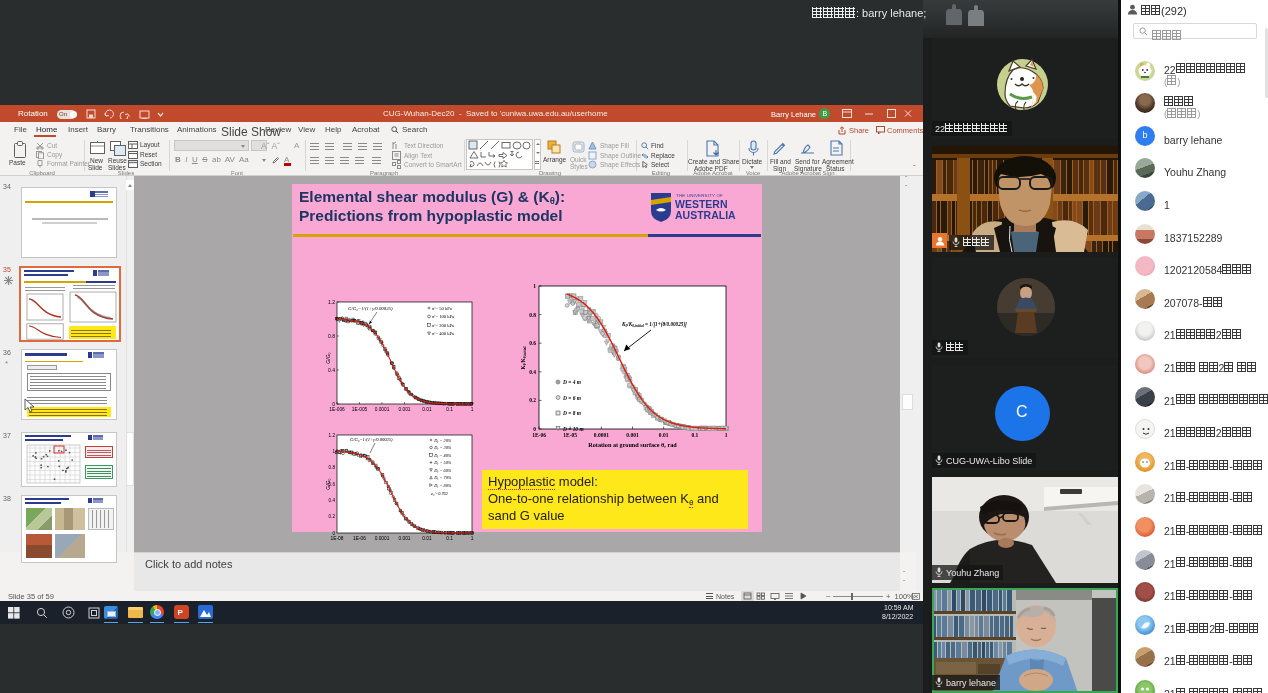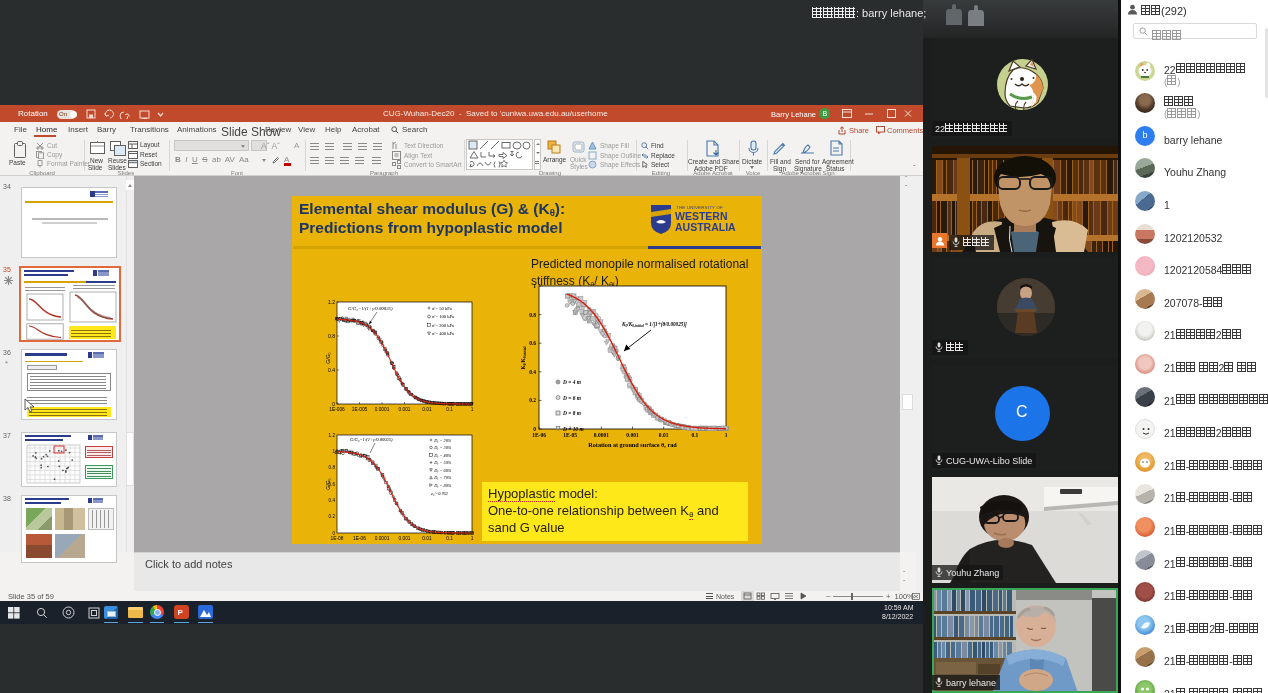--- a/index.html
+++ b/index.html
@@ -437,33 +437,32 @@
       <span class="ab" style="left:33px;top:12px;width:30px;height:22px;background:linear-gradient(90deg,#c8b890 0 30%,#a89878 30% 60%,#d0c0a0 60%)"></span>
       <span class="ab" style="left:66px;top:12px;width:26px;height:22px;background:#f2f2f2;border:0.5px solid #bbb"></span>
       <span class="ab" style="left:70px;top:14px;width:18px;height:18px;background:repeating-linear-gradient(90deg,#999 0 1px,transparent 1px 4px)"></span>
       <span class="ab" style="left:4px;top:38px;width:26px;height:24px;background:linear-gradient(180deg,#b85a3a 0 45%,#8a4a30 45%)"></span>
       <span class="ab" style="left:33px;top:38px;width:30px;height:24px;background:linear-gradient(135deg,#98a8b8 0 50%,#b8a890 50%)"></span>
     </div>
     <svg class="ab" style="left:24px;top:398px" width="11" height="15" viewBox="0 0 11 15">
       <path d="M1 1 L1 12 L4 9.5 L6 14 L8 13 L6 9 L10 9 Z" fill="#fff" stroke="#333" stroke-width="0.8"></path>
     </svg>
   </div>
-<div class="ab" style="left:292px;top:196px;width:470px;height:348px;background:#eab308">
+<div class="ab" style="left:292px;top:184px;width:470px;height:348px;background:#f9a8d4">
     <div class="ab" style="left:7px;top:3px;width:310px;font-size:15.5px;font-weight:bold;color:#1d3562;line-height:19px">Elemental shear modulus (G) &amp; (K<span class="sb">θ</span>):<br>Predictions from hypoplastic model</div>
 <svg class="ab" style="left:358px;top:8px" width="22" height="31" viewBox="0 0 22 31">
  <path d="M1 1 h20 v18 q0 8 -10 11 q-10 -3 -10 -11 z" fill="#2b3c8f"></path>
  <path d="M1 8 L21 5 v5 L1 13 z" fill="#d6a400"></path>
  <path d="M6 18 q5 -4 10 0 q-5 3 -10 0" fill="#fff"></path>
 </svg>
 <span class="ab" style="left:384px;top:9px;font-size:4.4px;color:#2b3c8f;letter-spacing:0.2px">THE UNIVERSITY OF</span>
 <span class="ab" style="left:383px;top:14px;font-size:10.5px;font-weight:bold;color:#2b3c8f">WESTERN</span>
 <span class="ab" style="left:383px;top:25px;font-size:10.5px;font-weight:bold;color:#2b3c8f">AUSTRALIA</span>
 <span class="ab" style="left:1px;top:50px;width:355px;height:3px;background:#d6a400"></span>
     <span class="ab" style="left:356px;top:50px;width:113px;height:3px;background:#2b3c8f"></span>
-    <div class="ab" style="left:239px;top:60px;width:225px;font-size:12px;color:#1a1a1a;line-height:17px">Predicted monopile normalised rotational stiffness (K<span class="sb">θ</span>/ K<span class="sb">θi</span>)</div>
     <div class="ab" style="left:190px;top:286px;width:266px;height:59px;background:#ffe81a"></div>
 <div class="ab" style="left:196px;top:289px;width:258px;font-size:13px;color:#262015;line-height:17.2px"><span style="border-bottom:1.5px dotted #e02020">Hypoplastic</span> model:<br>One-to-one relationship between K<span class="sb" style="border-bottom:1.5px dotted #e02020">θ</span> and<br>sand G value</div>
   </div>
 <svg class="ab" style="left:325px;top:296px" width="150" height="122" viewBox="0 0 150 122">
     <rect x="12" y="6" width="135" height="102" fill="#fff" stroke="#000" stroke-width="0.7"></rect>
     <text x="10" y="7.5" font-size="5" text-anchor="end" font-family="Liberation Sans">1.2</text>
     <path d="M12 6.0 h2" stroke="#000" stroke-width="0.5"></path>
     <text x="10" y="41.5" font-size="5" text-anchor="end" font-family="Liberation Sans">0.8</text>
     <path d="M12 40.0 h2" stroke="#000" stroke-width="0.5"></path>
     <text x="10" y="75.5" font-size="5" text-anchor="end" font-family="Liberation Sans">0.4</text>
@@ -1544,21 +1543,21 @@
     <span class="ab" style="left:43px;top:104.2px;white-space:nowrap"><span style="font-size:9.5px;color:#9a9a9a;vertical-align:middle">(</span><i class="z zg"></i><i class="z zg"></i><i class="z zg"></i><span style="font-size:9.5px;color:#9a9a9a;vertical-align:middle">)</span></span>
     <span class="ab" style="left:14px;top:125.8px;width:20px;height:20px;border-radius:50%;overflow:hidden;background:#2e7ef0">
       <span style="display:block;text-align:center;margin-top:4px;font-size:9px;color:#fff;font-family:'Liberation Sans'">b</span>
     </span>
     <span class="ab" style="left:43px;top:129.8px;white-space:nowrap"><span style="font-size:10.5px;color:#333;vertical-align:middle">barry lehane</span></span>
     <span class="ab" style="left:14px;top:158.4px;width:20px;height:20px;border-radius:50%;overflow:hidden;background:linear-gradient(160deg,#9aa89a 0 45%,#5a6858 45% 75%,#38443a 75%)"></span>
     <span class="ab" style="left:43px;top:162.4px;white-space:nowrap"><span style="font-size:10.5px;color:#333;vertical-align:middle">Youhu Zhang</span></span>
     <span class="ab" style="left:14px;top:191.0px;width:20px;height:20px;border-radius:50%;overflow:hidden;background:linear-gradient(140deg,#88a8c8 0 40%,#4a6a92 40% 80%,#2c4a6c 80%)"></span>
     <span class="ab" style="left:43px;top:195.0px;white-space:nowrap"><span style="font-size:10.5px;color:#333;vertical-align:middle">1</span></span>
     <span class="ab" style="left:14px;top:223.6px;width:20px;height:20px;border-radius:50%;overflow:hidden;background:linear-gradient(180deg,#e8e0d4 0 30%,#c87862 30% 75%,#8a4a3a 75%)"></span>
-    <span class="ab" style="left:43px;top:227.6px;white-space:nowrap"><span style="font-size:10.5px;color:#333;vertical-align:middle">1202120532</span></span>
+    <span class="ab" style="left:43px;top:227.6px;white-space:nowrap"><span style="font-size:10.5px;color:#333;vertical-align:middle">1837152289</span></span>
     <span class="ab" style="left:14px;top:256.2px;width:20px;height:20px;border-radius:50%;overflow:hidden;background:radial-gradient(circle at 45% 45%,#f4b8c4 0 55%,#e898ac 80%)"></span>
     <span class="ab" style="left:43px;top:260.2px;white-space:nowrap"><span style="font-size:10.5px;color:#333;vertical-align:middle">1202120584</span><i class="z zd"></i><i class="z zd"></i><i class="z zd"></i></span>
     <span class="ab" style="left:14px;top:288.8px;width:20px;height:20px;border-radius:50%;overflow:hidden;background:linear-gradient(150deg,#d8b890 0 40%,#a87a52 40% 80%,#6a4830 80%)"></span>
     <span class="ab" style="left:43px;top:292.8px;white-space:nowrap"><span style="font-size:10.5px;color:#333;vertical-align:middle">207078-</span><i class="z zd"></i><i class="z zd"></i></span>
     <span class="ab" style="left:14px;top:321.4px;width:20px;height:20px;border-radius:50%;overflow:hidden;background:radial-gradient(circle at 50% 40%,#f2f2f0 0 40%,#c8c8c4 75%,#9a9a96)"></span>
     <span class="ab" style="left:43px;top:325.4px;white-space:nowrap"><span style="font-size:10.5px;color:#333;vertical-align:middle">21</span><i class="z zd"></i><i class="z zd"></i><i class="z zd"></i><i class="z zd"></i><span style="font-size:10.5px;color:#333;vertical-align:middle">2</span><i class="z zd"></i><i class="z zd"></i></span>
     <span class="ab" style="left:14px;top:354.0px;width:20px;height:20px;border-radius:50%;overflow:hidden;background:radial-gradient(circle at 50% 45%,#f0c8c0 0 40%,#d88878 75%,#b05848)"></span>
     <span class="ab" style="left:43px;top:358.0px;white-space:nowrap"><span style="font-size:10.5px;color:#333;vertical-align:middle">21</span><i class="z zd"></i><i class="z zd"></i><span style="font-size:10.5px;color:#333;vertical-align:middle">&nbsp;</span><i class="z zd"></i><i class="z zd"></i><span style="font-size:10.5px;color:#333;vertical-align:middle">2</span><i class="z zd"></i><span style="font-size:10.5px;color:#333;vertical-align:middle">&nbsp;</span><i class="z zd"></i><i class="z zd"></i></span>
     <span class="ab" style="left:14px;top:386.6px;width:20px;height:20px;border-radius:50%;overflow:hidden;background:linear-gradient(150deg,#6a7078 0 40%,#3a4048 40% 80%,#22262c 80%)"></span>
     <span class="ab" style="left:43px;top:390.6px;white-space:nowrap"><span style="font-size:10.5px;color:#333;vertical-align:middle">21</span><i class="z zd"></i><i class="z zd"></i><span style="font-size:10.5px;color:#333;vertical-align:middle">&nbsp;</span><i class="z zd"></i><i class="z zd"></i><i class="z zd"></i><i class="z zd"></i><i class="z zd"></i><i class="z zd"></i><i class="z zd"></i></span>

